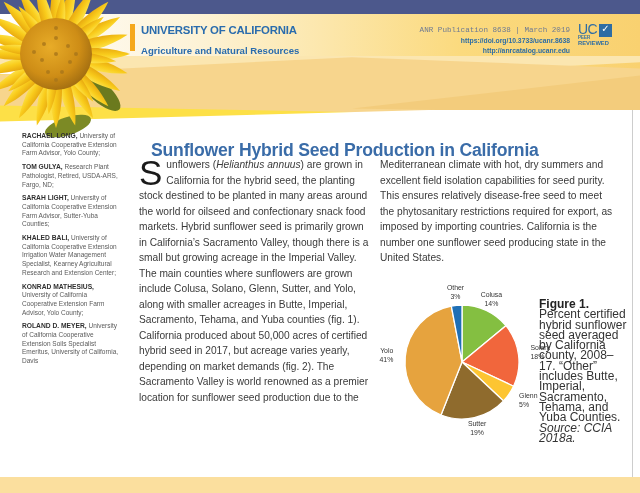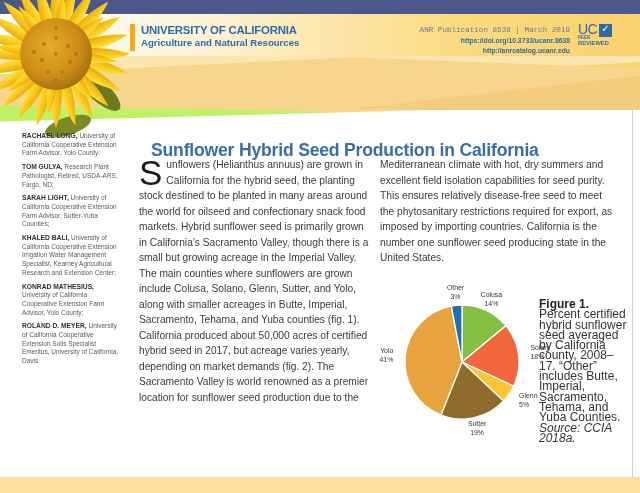--- a/index.html
+++ b/index.html
@@ -1,35 +1,35 @@
 <!DOCTYPE html>
 <html><head>
 <meta charset="utf-8">
 <style>
   html,body{margin:0;padding:0;background:#fff;}
   #page{position:relative;width:640px;height:493px;overflow:hidden;
-        font-family:"Liberation Sans",sans-serif;background:#bef264;}
+        font-family:"Liberation Sans",sans-serif;background:#fde047;}
 
   
   .topbar{position:absolute;left:0;top:0;width:640px;height:14px;background:#4C588C;}
   .band{position:absolute;left:0;top:14px;width:640px;height:60px;
         background:linear-gradient(90deg,#ffffff 0%,#fdf3d8 30%,#FBDA7E 72%,#F9D170 100%);}
   .wedgeA{position:absolute;left:0;top:56px;width:640px;height:62px;background:#F7D58D;
         clip-path:polygon(0 30%,55% 2%,100% 20%,100% 60%,63% 92%,0 80%);}
   .wedgeB{position:absolute;left:0;top:56px;width:640px;height:62px;background:#FBE6B0;
         clip-path:polygon(0 0,100% 0,100% 10%,45% 40%,0 18%);}
   .wedgeC{position:absolute;left:0;top:70px;width:640px;height:70px;background:#F3CC7C;
         clip-path:polygon(55% 55%,100% 8%,100% 62%);}
   .bodybg{position:absolute;left:0;top:110px;width:640px;height:383px;background:#fff;
         clip-path:polygon(0 3%,67% 0,100% -1%,100% 100%,0 100%);}
 
   .logo{position:absolute;left:130px;top:24px;display:flex;align-items:flex-start;}
   .logo-bar{width:5px;height:27px;background:#F5A81C;margin-right:6px;}
   .logo-l1{font-size:11.4px;font-weight:bold;color:#2A6CAD;letter-spacing:-0.2px;line-height:13px;}
-  .logo-l2{font-size:9.6px;font-weight:bold;color:#2A6CAD;line-height:12px;}
+  .logo-l2{font-size:9.6px;font-weight:bold;color:#2A6CAD;line-height:12px;margin-top:8px;}
 
   .pubinfo{position:absolute;top:25px;right:70px;text-align:right;}
   .pub-l1{font-size:7.6px;color:#6E7A92;line-height:11px;font-family:Liberation Mono, monospace;}
   .pub-l2{font-size:6.8px;color:#2E6DA4;font-weight:bold;line-height:10px;}
   .pub-l3{font-size:6.8px;color:#2E6DA4;font-weight:bold;line-height:10px;}
 
   .badge{position:absolute;left:578px;top:24px;width:50px;color:#2E6DA4;}
   .badge-row{display:flex;align-items:flex-start;}
   .badge-uc{font-size:14px;font-weight:normal;line-height:11px;letter-spacing:-0.5px;}
   .badge-peer{font-size:4.5px;font-weight:bold;line-height:5px;}
@@ -46,21 +46,21 @@
   .author b{color:#2f2f2f;font-size:6.7px;}
 
   
   .title{position:absolute;left:139px;top:128px;width:485px;margin:12px;
          font-size:17.6px;font-weight:bold;color:#3A6CA8;letter-spacing:-0.2px;}
   .col{position:absolute;top:157px;width:234px;font-size:10.2px;line-height:15.5px;
        color:#3a3a3a;text-align:left;}
   .col1{left:139px;}
   .col2{left:380px;}
   .dropcap{float:left;font-size:35px;line-height:27px;padding:2px 4px 0 0;color:#1a1a1a;}
-  .ital{}
+  .ital{font-style:italic;}
 
   
   .pie-svg{position:absolute;left:370px;top:280px;}
   .pie-label{font-size:6.9px;fill:#333;}
   .figcap{position:absolute;left:539px;top:299px;width:90px;
           font-size:12px;line-height:10.3px;color:#333;}
   .figcap b{color:#222;}
   .figcap .src{font-style:italic;}
 
   

